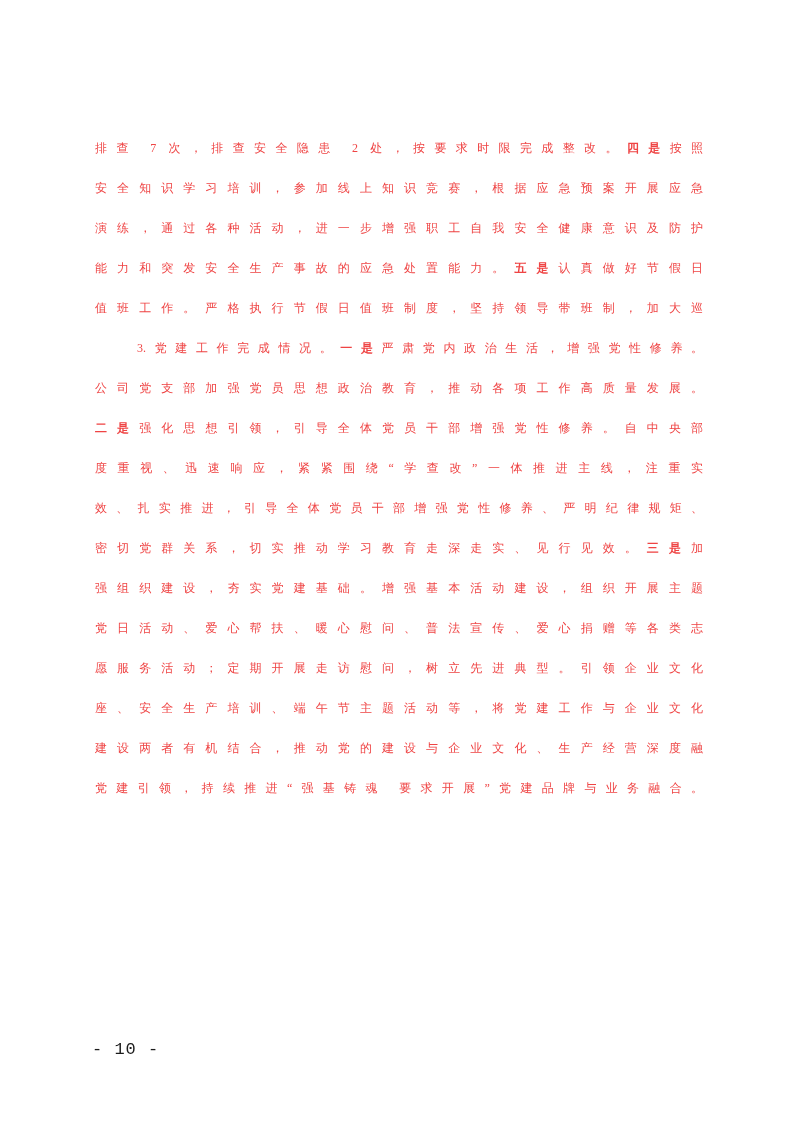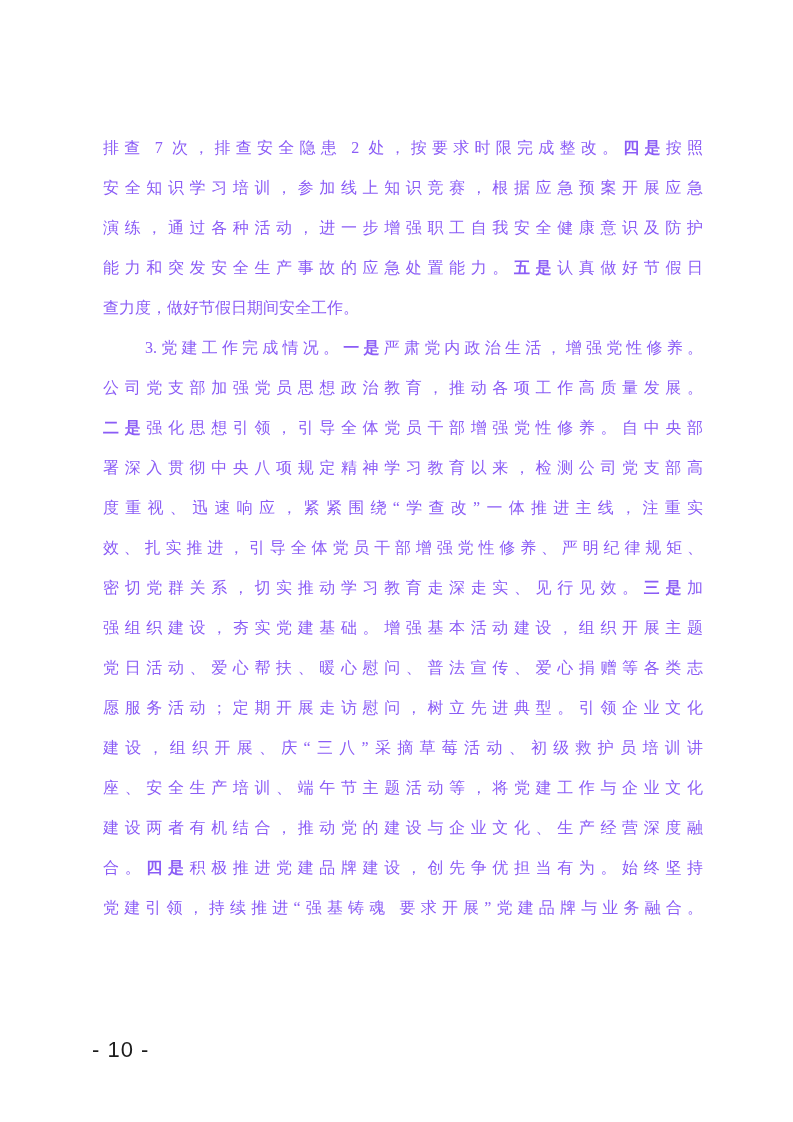--- a/index.html
+++ b/index.html
@@ -15,73 +15,69 @@
     overflow: hidden;
   }
   .doc-body {
     position: absolute;
     left: 95px;
     top: 128px;
     width: 608px;
   }
   .doc-line {
     font-family: "Liberation Serif", "DejaVu Serif", serif;
-    font-size: 16px;
+    font-size: 12px;
     line-height: 40px;
     height: 40px;
-    color: #8b5cf6;
+    color: #ef4444;
     text-align: justify;
     text-align-last: justify;
     text-justify: inter-character;
     overflow: hidden;
-    margin-left: 8px;
   }
   .doc-line.para-end {
     text-align-last: left;
   }
   .doc-line.indent {
     text-indent: 42px;
   }
   .doc-line .seg {
     font-weight: normal;
   }
   .doc-line .seg.bold {
     font-weight: 700;
   }
   .page-number {
     position: absolute;
     left: 92px;
     top: 1038px;
-    font-family: Liberation Sans, sans-serif;
-    font-size: 22px;
+    font-family: Liberation Mono, monospace;
+    font-size: 17px;
     line-height: 24px;
     color: #1c1c1c;
     letter-spacing: 1px;
   }
 </style>
 </head>
 <body>
 
 <div class="page">
   <div class="doc-body" id="doc-body">
       <div class="doc-line"><span class="seg">排查 7 次，排查安全隐患 2 处，按要求时限完成整改。</span><span class="seg bold">四是</span><span class="seg">按照</span></div>
       <div class="doc-line"><span class="seg">安全知识学习培训，参加线上知识竞赛，根据应急预案开展应急</span></div>
       <div class="doc-line"><span class="seg">演练，通过各种活动，进一步增强职工自我安全健康意识及防护</span></div>
       <div class="doc-line"><span class="seg">能力和突发安全生产事故的应急处置能力。</span><span class="seg bold">五是</span><span class="seg">认真做好节假日</span></div>
-      <div class="doc-line para-end"><span class="seg">查力度，做好节假日期间安全工作。</span></div>
+      <div class="doc-line"><span class="seg">值班工作。严格执行节假日值班制度，坚持领导带班制，加大巡</span></div>
       <div class="doc-line indent"><span class="seg">3.党建工作完成情况。</span><span class="seg bold">一是</span><span class="seg">严肃党内政治生活，增强党性修养。</span></div>
       <div class="doc-line"><span class="seg">公司党支部加强党员思想政治教育，推动各项工作高质量发展。</span></div>
       <div class="doc-line"><span class="seg bold">二是</span><span class="seg">强化思想引领，引导全体党员干部增强党性修养。自中央部</span></div>
-      <div class="doc-line"><span class="seg">署深入贯彻中央八项规定精神学习教育以来，检测公司党支部高</span></div>
       <div class="doc-line"><span class="seg">度重视、迅速响应，紧紧围绕“学查改”一体推进主线，注重实</span></div>
       <div class="doc-line"><span class="seg">效、扎实推进，引导全体党员干部增强党性修养、严明纪律规矩、</span></div>
       <div class="doc-line"><span class="seg">密切党群关系，切实推动学习教育走深走实、见行见效。</span><span class="seg bold">三是</span><span class="seg">加</span></div>
       <div class="doc-line"><span class="seg">强组织建设，夯实党建基础。增强基本活动建设，组织开展主题</span></div>
       <div class="doc-line"><span class="seg">党日活动、爱心帮扶、暖心慰问、普法宣传、爱心捐赠等各类志</span></div>
       <div class="doc-line"><span class="seg">愿服务活动；定期开展走访慰问，树立先进典型。引领企业文化</span></div>
-      <div class="doc-line"><span class="seg">建设，组织开展、庆“三八”采摘草莓活动、初级救护员培训讲</span></div>
       <div class="doc-line"><span class="seg">座、安全生产培训、端午节主题活动等，将党建工作与企业文化</span></div>
       <div class="doc-line"><span class="seg">建设两者有机结合，推动党的建设与企业文化、生产经营深度融</span></div>
-      <div class="doc-line"><span class="seg">合。</span><span class="seg bold">四是</span><span class="seg">积极推进党建品牌建设，创先争优担当有为。始终坚持</span></div>
       <div class="doc-line"><span class="seg">党建引领，持续推进“强基铸魂 要求开展”党建品牌与业务融合。</span></div>
     </div>
   <div class="page-number">- 10 -</div>
 </div>
 
 </body></html>

